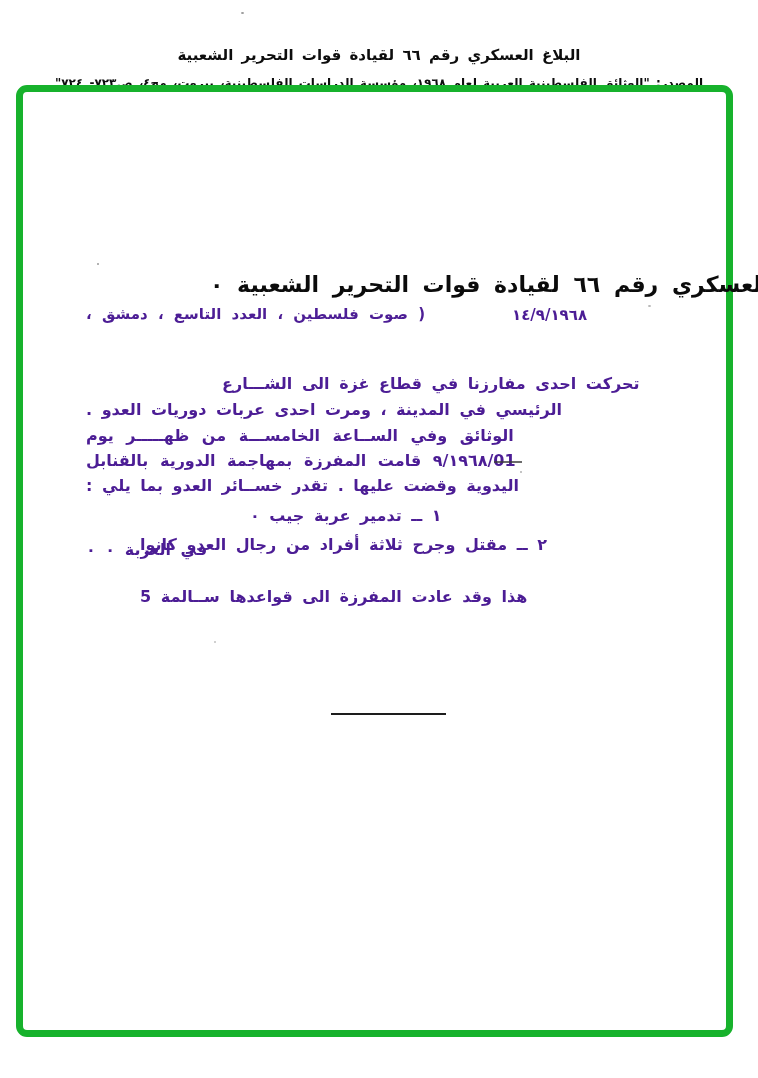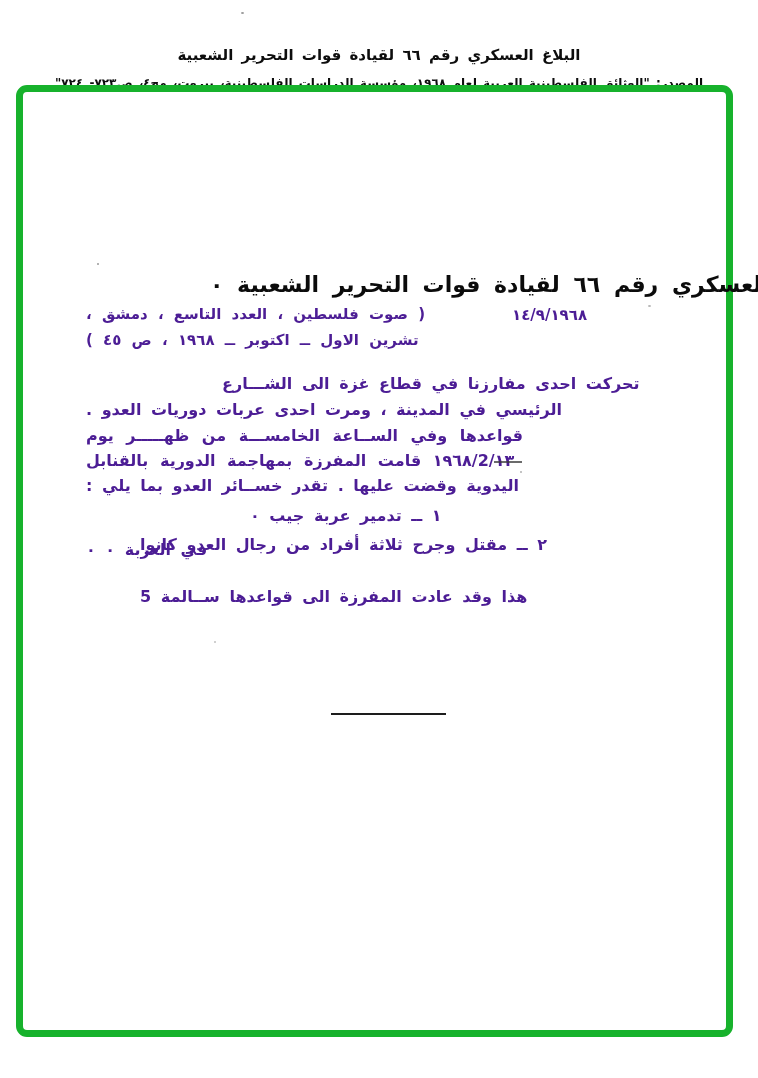--- a/index.html
+++ b/index.html
@@ -55,26 +55,25 @@
 
 <div class="hdr" id="header-title">البلاغ العسكري رقم ٦٦ لقيادة قوات التحرير الشعبية</div>
 <div class="hdr" id="header-source">المصدر: "الوثائق الفلسطينية العربية لعام ١٩٦٨، مؤسسة الدراسات الفلسطينية، بيروت، مج٤، ص٧٢٣- ٧٢٤"</div>
 
 <div id="document-frame" style="border-color: rgb(23, 178, 44);"></div>
 
 <div id="scan">
   <div class="line" id="doc-title">البلاغ العسكري رقم ٦٦ لقيادة قوات التحرير الشعبية ٠</div>
   <div class="line" id="doc-date">١٤/٩/١٩٦٨</div>
   <div class="line" id="citation-line-1">( صوت فلسطين ، العدد التاسع ، دمشق ،</div>
-  <div class="line" id="citation-line-2">تشرين الاول ــ اكتوبر ــ ١٩٦٨ ، ص ٤٥ )</div>
 
   <div class="line" id="body-p1l1">تحركت احدى مفارزنا في قطاع غزة الى الشـــارع</div>
   <div class="line" id="body-p1l2">الرئيسي في المدينة ، ومرت احدى عربات دوريات العدو .</div>
-  <div class="line" id="body-p2l1">قواعدها وفي الســاعة الخامســـة من ظهـــــر يوم</div>
-  <div class="line" id="body-p2l2">١٣/2/١٩٦٨ قامت المفرزة بمهاجمة الدورية بالقنابل</div>
+  <div class="line" id="body-p2l1">الوثائق وفي الســاعة الخامســـة من ظهـــــر يوم</div>
+  <div class="line" id="body-p2l2">01/٩/١٩٦٨ قامت المفرزة بمهاجمة الدورية بالقنابل</div>
   <div class="line" id="body-p2l3">اليدوية وقضت عليها . تقدر خســائر العدو بما يلي :</div>
 
   <div class="line" id="list-item-1">١ ــ تدمير عربة جيب ٠</div>
   <div class="line" id="list-item-2-l1">٢ ــ مقتل وجرح ثلاثة أفراد من رجال العدو كانوا</div>
   <div class="line" id="list-item-2-l2">في العربة ٠ ٠</div>
 
   <div class="line" id="closing-line">هذا وقد عادت المفرزة الى قواعدها ســالمة 5</div>
 
   <div id="strike-artifact"></div>
   <div id="divider-rule"></div>

